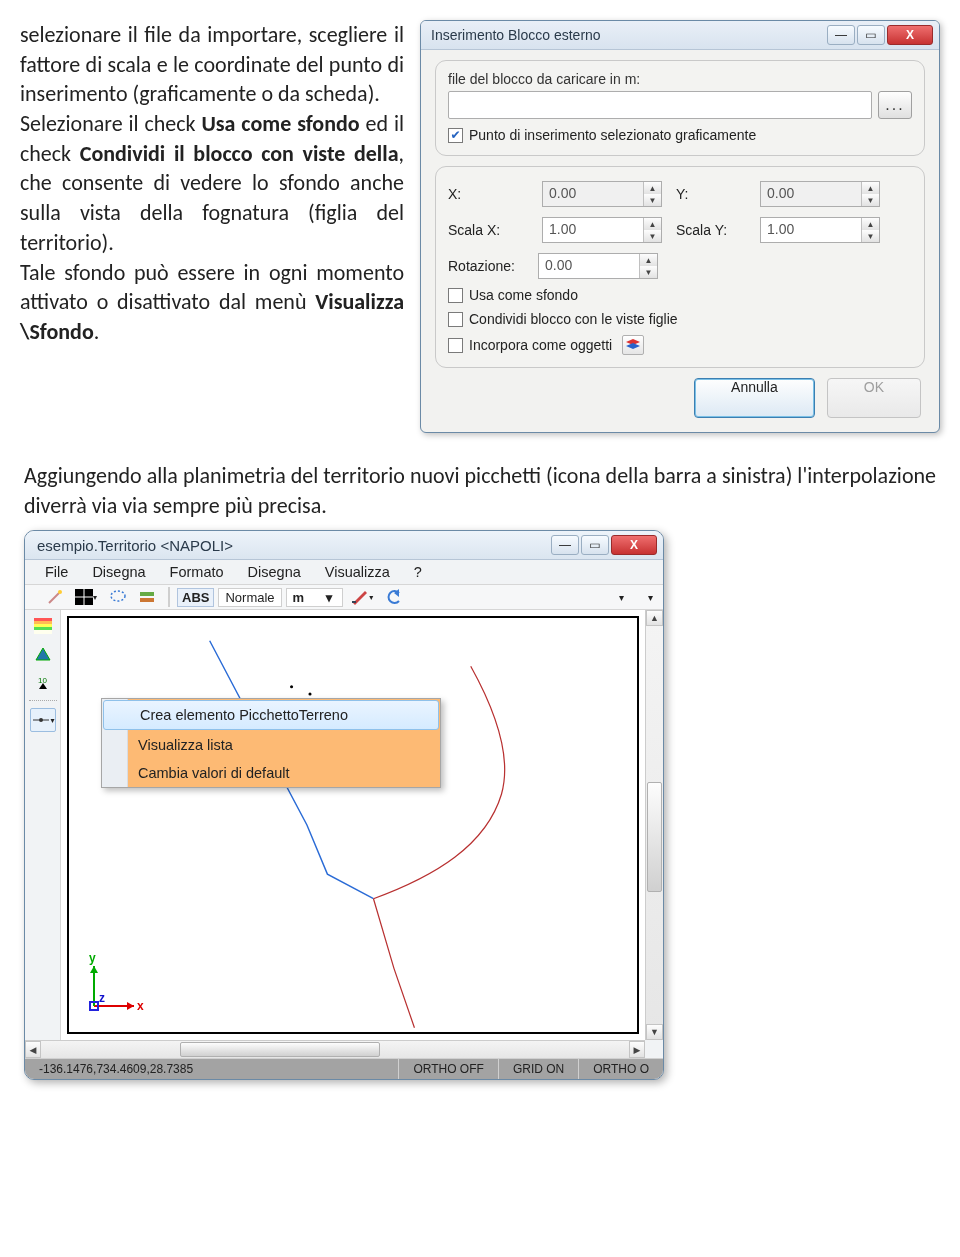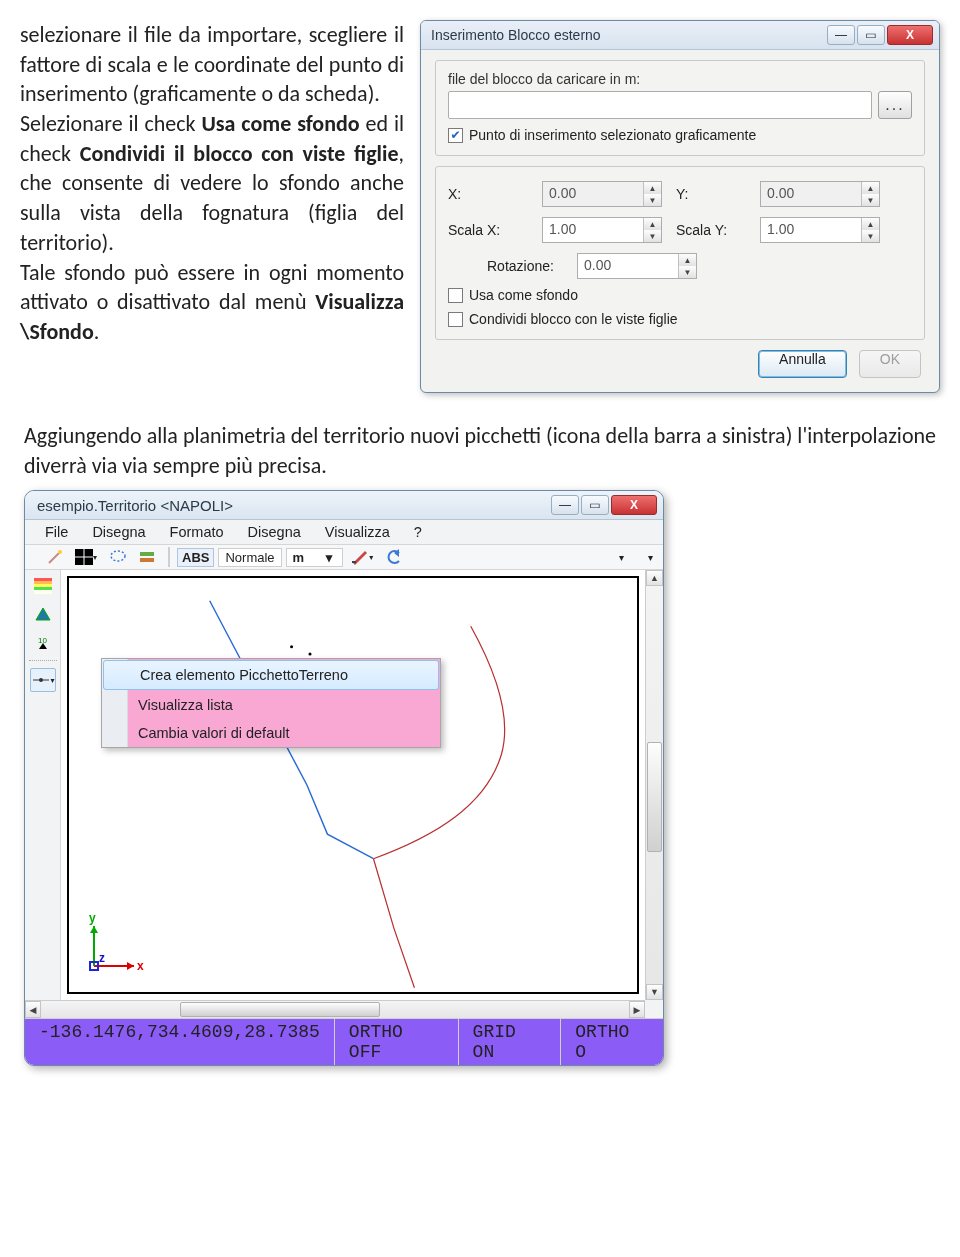--- a/index.html
+++ b/index.html
@@ -39,21 +39,21 @@
     border: 1px solid #9aaec2;
     border-radius: 3px;
     display: flex; align-items: center; justify-content: center;
     background: linear-gradient(#f7fbff,#d7e2ee);
     font-size: 12px;
   }
   .winbtn.close { width: 46px; background: linear-gradient(#ef6f6f,#c73232); border-color:#9a2b2b; color:#fff; font-weight:bold;}
   .dlg-body { padding: 10px 14px 14px; }
   .group {
     border: 1px solid #c9c9c9;
-    border-radius: 3px;
+    border-radius: 11px;
     padding: 10px 12px 12px;
     margin-bottom: 10px;
     background: #f3f3f1;
   }
   .field-label { font-size: 14px; color: #333; margin-bottom: 4px; }
   .file-row { display:flex; gap:6px; }
   .textbox {
     flex:1; height: 28px;
     border:1px solid #adadad; background:#fff;
     border-radius:2px;
@@ -72,29 +72,29 @@
     font-size:12px; color:#2563c0;
   }
   .grid2 { display:grid; grid-template-columns: 80px 120px 70px 120px; gap: 10px 14px; align-items:center; margin-top:4px;}
   .spin {
     display:flex; background:#fff; border:1px solid #adadad; height:26px;
   }
   .spin.disabled { background:#f0f0f0; }
   .spin .val { flex:1; padding:3px 6px; font-size:14px; color:#555;}
   .spin-btns { width:18px; display:flex; flex-direction:column; border-left:1px solid #c0c0c0;}
   .spin-btns div{ flex:1; display:flex; align-items:center; justify-content:center; font-size:8px; color:#444; background:linear-gradient(#fdfdfd,#e2e2e2);}
-  .rot-row { display:flex; align-items:center; gap:10px; margin-top:10px;margin-left:39px;}
+  .rot-row { display:flex; align-items:center; gap:10px; margin-top:10px;}
   .chk-row .layers-icon {
      width:22px; height:20px; border:1px solid #b0b0b0; border-radius:2px;
      background:linear-gradient(#fff,#e5e5e5);
      display:flex; align-items:center; justify-content:center; margin-left:4px;
   }
   .dlg-buttons { display:flex; justify-content:flex-end; gap:12px; margin-top:4px; padding-right:4px;}
   .btn {
-    height:28px; padding:0 20px; border-radius:4px;
+    height:40px; padding:0 36px; border-radius:4px;
     border:1px solid #8fa8bf;
     background: linear-gradient(#fefefe,#dce9f4);
     font-size:14px;
   }
   .btn.default { border:1px solid #3c7fb1; box-shadow: inset 0 0 0 1px #7ac0e6;}
   .btn.disabled { color:#9e9e9e; border-color:#c4c4c4; background:linear-gradient(#f6f6f6,#e9e9e9);}
 
   
   .mid-para { font-size: 22px; line-height:1.35; text-align: justify; margin: 6px 4px 10px 4px;}
 
@@ -136,40 +136,40 @@
   .canvas-area { flex:1; position:relative; overflow:hidden;}
   .canvas-border { position:absolute; inset:6px; border:2px solid #000;}
   .vscroll { width:18px; background:linear-gradient(#f4f4f4,#e6e6e6); border-left:1px solid #ccc; position:relative;}
   .vscroll .thumb{ position:absolute; left:1px; right:1px; top:40%; height:110px; background:linear-gradient(#fdfdfd,#d0d0d0); border:1px solid #b0b0b0; border-radius:2px;}
   .vscroll .arr{position:absolute; left:0; right:0; height:16px; display:flex; align-items:center; justify-content:center; font-size:9px; color:#444; background:linear-gradient(#fdfdfd,#e2e2e2); border:1px solid #c4c4c4;}
   .vscroll .arr.top{top:0;} .vscroll .arr.bot{bottom:0;}
   .hscroll { height:18px; background:linear-gradient(#f4f4f4,#e6e6e6); border-top:1px solid #ccc; position:relative; margin-right:18px;}
   .hscroll .thumb{position:absolute; top:1px; bottom:1px; left:25%; width:200px; background:linear-gradient(#fdfdfd,#d0d0d0); border:1px solid #b0b0b0; border-radius:2px;}
   .hscroll .arr{position:absolute; top:0; bottom:0; width:16px; display:flex; align-items:center; justify-content:center; font-size:9px; color:#444; background:linear-gradient(#fdfdfd,#e2e2e2); border:1px solid #c4c4c4;}
   .hscroll .arr.l{left:0;} .hscroll .arr.r{right:0;}
-  .statusbar { display:flex; font-size:18px; background:#8b5cf6; border-top:1px solid #d0d0d0;font-family:Liberation Mono, monospace;}
+  .statusbar { display:flex; font-size:12px; background:#a3a3a3; border-top:1px solid #d0d0d0;}
   .statusbar div{ padding:3px 14px; border-right:1px solid #d0d0d0;}
   .context-menu {
     position:absolute; left:40px; top:88px; width:340px;
-    background:#f9a8d4; border:1px solid #a6a6a6;
+    background:#fdba74; border:1px solid #a6a6a6;
     box-shadow: 3px 3px 6px rgba(0,0,0,.25);
     font-size:14.5px; z-index:10;
   }
   .context-menu .gutter{ position:absolute; left:0; top:0; bottom:0; width:26px; background:#eaeef3; border-right:1px solid #d8dce2;}
   .cm-item{ position:relative; padding:6px 10px 6px 36px;}
   .cm-item.hl{ background:linear-gradient(#eaf4ff,#d5ebff); border:1px solid #8fc1ea; border-radius:3px; margin:1px;}
   svg.axis { position:absolute; left:18px; bottom:14px; overflow:visible;}
 </style>
 </head>
 <body>
 
 <div class="top-section">
   <div class="prose">
     <span>selezionare il file da importare, scegliere il fattore di scala e le coordinate del punto di inserimento (graficamente o da scheda).</span><br>
-    <span>Selezionare il check </span><b>Usa come sfondo</b><span> ed il check </span><b>Condividi il blocco con viste figlie</b><span>, che consente di vedere lo sfondo anche sulla vista della fognatura (figlia del territorio).</span><br>
+    <span>Selezionare il check </span><b>Usa come sfondo</b><span> ed il check </span><b>Condividi il blocco con viste della</b><span>, che consente di vedere lo sfondo anche sulla vista della fognatura (figlia del territorio).</span><br>
     <span>Tale sfondo può essere in ogni momento attivato o disattivato dal menù </span><b>Visualizza \Sfondo</b><span>.</span>
   </div>
 
   <div class="win7-dialog">
     <div class="titlebar">
       <span class="titlebar-text">Inserimento Blocco esterno</span>
       <div class="winbtns">
         <div class="winbtn">—</div>
         <div class="winbtn">▭</div>
         <div class="winbtn close">X</div>
@@ -235,20 +235,30 @@
             </div>
         </div>
         <div class="chk-row">
           <div class="chk"></div>
           <span>Usa come sfondo</span>
         </div>
         <div class="chk-row">
           <div class="chk"></div>
           <span>Condividi blocco con le viste figlie</span>
         </div>
+        <div class="chk-row">
+          <div class="chk"></div>
+          <span>Incorpora come oggetti</span>
+          <div class="layers-icon">
+            <svg width="14" height="12" viewBox="0 0 14 12">
+                <polygon points="7,0 14,3 7,6 0,3" fill="#d33"></polygon>
+                <polygon points="7,4 14,7 7,10 0,7" fill="#2a62c9"></polygon>
+              </svg>
+          </div>
+        </div>
       </div>
 
       <div class="dlg-buttons">
         <div class="btn default">Annulla</div>
         <div class="btn disabled">OK</div>
       </div>
     </div>
   </div>
 </div>
 

